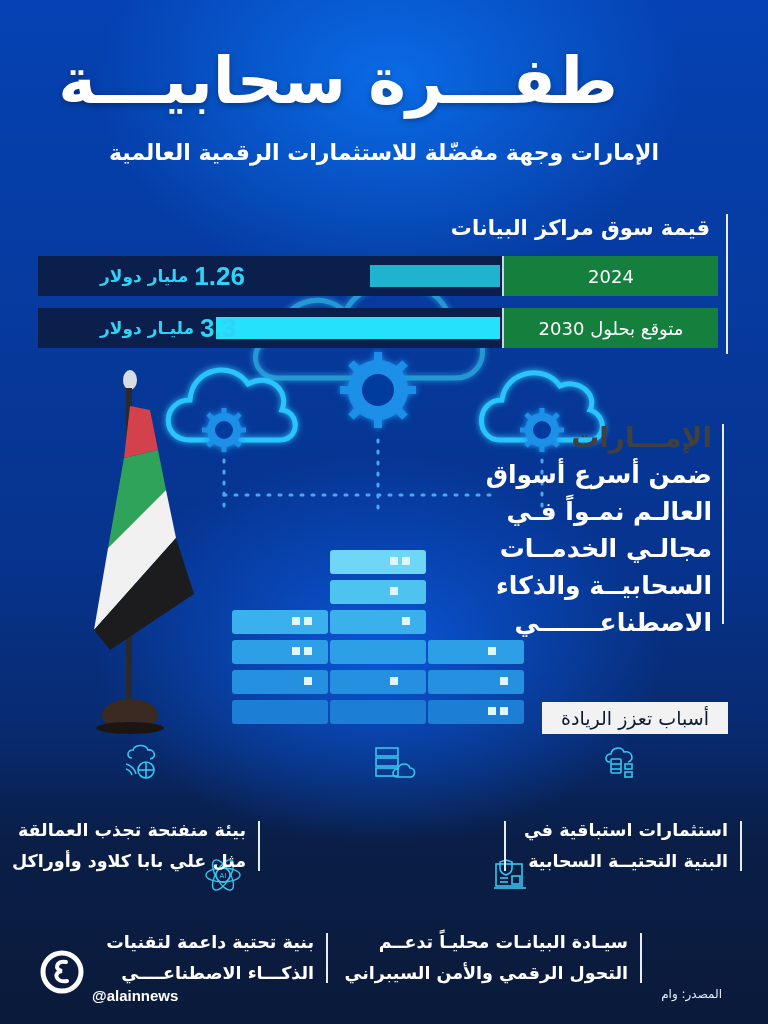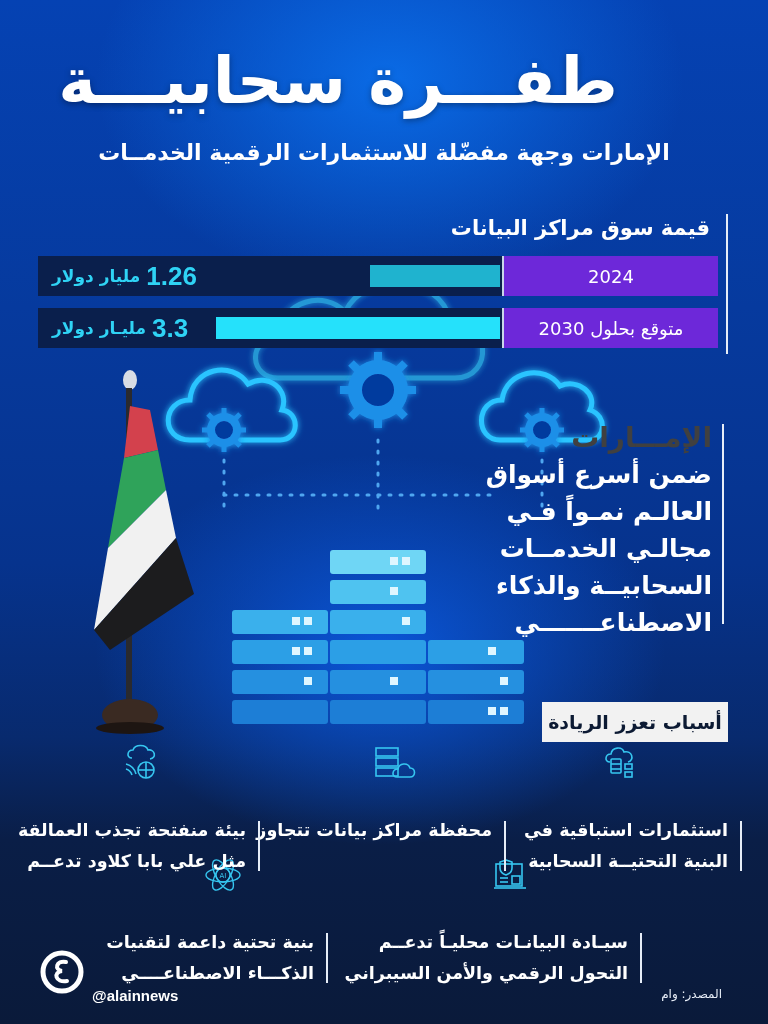--- a/index.html
+++ b/index.html
@@ -23,56 +23,56 @@
     font-size: 22px; font-weight: bold; direction: rtl;
   }
   .market-title {
     position: absolute; top: 216px; right: 58px; font-size: 21px; font-weight: bold; direction: rtl;
   }
   .vrule { position: absolute; background: #e6edf7; width: 2px; }
   .bar-row {
     position: absolute; left: 38px; width: 680px; height: 40px; background: #0a1f4c;
   }
   .bar-row .label-cell {
-    position: absolute; right: 0; top: 0; width: 216px; height: 100%; background: #6d28d9;
+    position: absolute; right: 0; top: 0; width: 216px; height: 100%; background: #15803d;
     display: flex; align-items: center; justify-content: center; font-size: 18px; direction: rtl;
     border-left: 2px solid #c9d6ea;
   }
   .bar-row .bar { position: absolute; top: 9px; height: 22px; }
   .bar-row .value {
     position: absolute; left: 14px; top: 0; height: 100%; display: flex; align-items: center;
     direction: rtl; color: #2fd3f5; gap: 6px;
   }
   .bar-row .value .num { font-size: 26px; font-weight: bold; font-family: "Liberation Sans", sans-serif; }
-  .bar-row .value .unit { font-size: 17px; font-weight: bold; }
+  .bar-row .value .unit { font-size: 17px; font-weight: bold; margin-left: 48px; }
 
   .uae-block { position: absolute; top: 420px; right: 56px; direction: rtl; text-align: right; }
   .uae-block .head { font-size: 28px; font-weight: bold; color: #404040; line-height: 36px; }
   .uae-block .line { font-size: 25px; font-weight: bold; line-height: 37px; }
 
   .reasons-tag {
-    position: absolute; top: 702px; right: 40px; width: 186px; height: 40px; background: #f2f2f2;
-    color: #0c1a33; font-size: 19px; font-weight: bold; display: flex; align-items: center; justify-content: center; direction: rtl;
+    position: absolute; top: 702px; right: 40px; width: 186px; height: 32px; background: #f2f2f2;
+    color: #0c1a33; font-size: 19px; font-weight: normal; display: flex; align-items: center; justify-content: center; direction: rtl;
   }
   .reason { position: absolute; direction: rtl; text-align: right; font-size: 17.5px; font-weight: bold; line-height: 31px; margin-top: 29px; }
   .reason .bar-line { position: absolute; right: -14px; top: 6px; width: 2px; height: 50px; background: #e6edf7; }
   .icon { position: absolute; }
 
   .handle {
     position: absolute; left: 92px; top: 987px; font-size: 15px; font-weight: bold; font-family: "Liberation Sans", sans-serif;
   }
   .source { position: absolute; right: 46px; top: 987px; font-size: 12px; direction: rtl; color: #e8eef8; }
   .logo { position: absolute; left: 38px; top: 950px; width: 48px; height: 66px; }
   .logo-text { position: absolute; left: 38px; top: 1052px; width: 48px; text-align: right; font-size: 13px; font-weight: bold; direction: rtl; }
 </style>
 </head>
 <body>
 
 <div class="title">طفـــرة سحابيـــة</div>
-<div class="subtitle">الإمارات وجهة مفضّلة للاستثمارات الرقمية الخدمــات</div>
+<div class="subtitle">الإمارات وجهة مفضّلة للاستثمارات الرقمية العالمية</div>
 
 <svg style="position:absolute;left:150px;top:260px" width="470" height="260" viewBox="0 0 470 260">
   <defs>
     <filter id="glow" x="-30%" y="-30%" width="160%" height="160%">
       <feGaussianBlur stdDeviation="3" result="b"></feGaussianBlur>
       <feMerge>
           <feMergeNode in="b"></feMergeNode>
           <feMergeNode in="SourceGraphic"></feMergeNode>
         </feMerge>
     </filter>
@@ -235,26 +235,25 @@
   <text x="19" y="22" font-size="7" text-anchor="middle" fill="#36c6f0" stroke="none" font-family="DejaVu Sans, sans-serif">AI</text>
 </svg>
 
 <div class="reason" style="right:40px;top:786px">
   <div class="bar-line"></div>
   <div>استثمارات استباقية في</div>
   <div>البنية التحتيــة السحابية</div>
 </div>
 <div class="reason" style="right:276px;top:786px">
   <div class="bar-line"></div>
-  <div>محفظة مراكز بيانات تتجاوز</div>
 </div>
 <div class="reason" style="right:522px;top:786px">
   <div class="bar-line"></div>
   <div>بيئة منفتحة تجذب العمالقة</div>
-  <div>مثل علي بابا كلاود تدعــم</div>
+  <div>مثل علي بابا كلاود وأوراكل</div>
 </div>
 <div class="reason" style="right:140px;top:898px">
   <div class="bar-line"></div>
   <div>سيـادة البيانـات محليـاً تدعــم</div>
   <div>التحول الرقمي والأمن السيبراني</div>
 </div>
 <div class="reason" style="right:454px;top:898px">
   <div class="bar-line"></div>
   <div>بنية تحتية داعمة لتقنيات</div>
   <div>الذكـــاء الاصطناعــــي</div>

